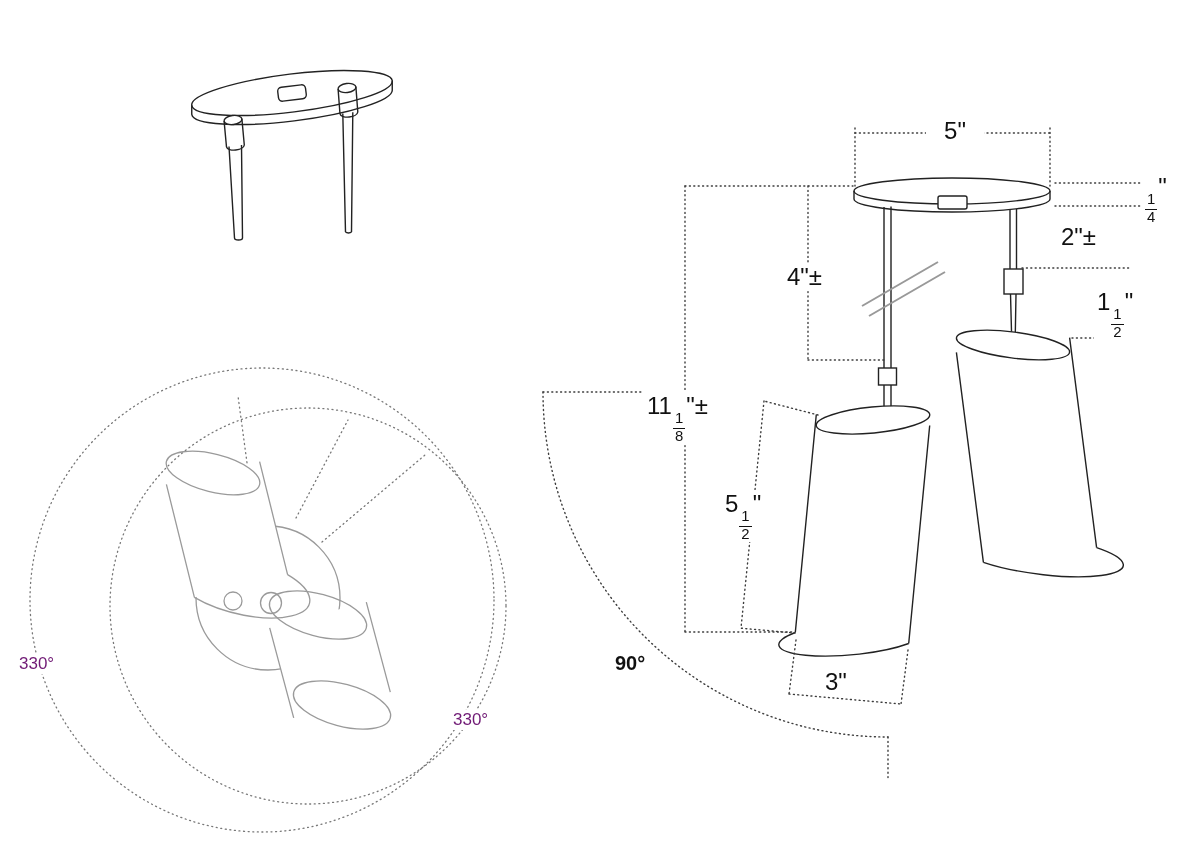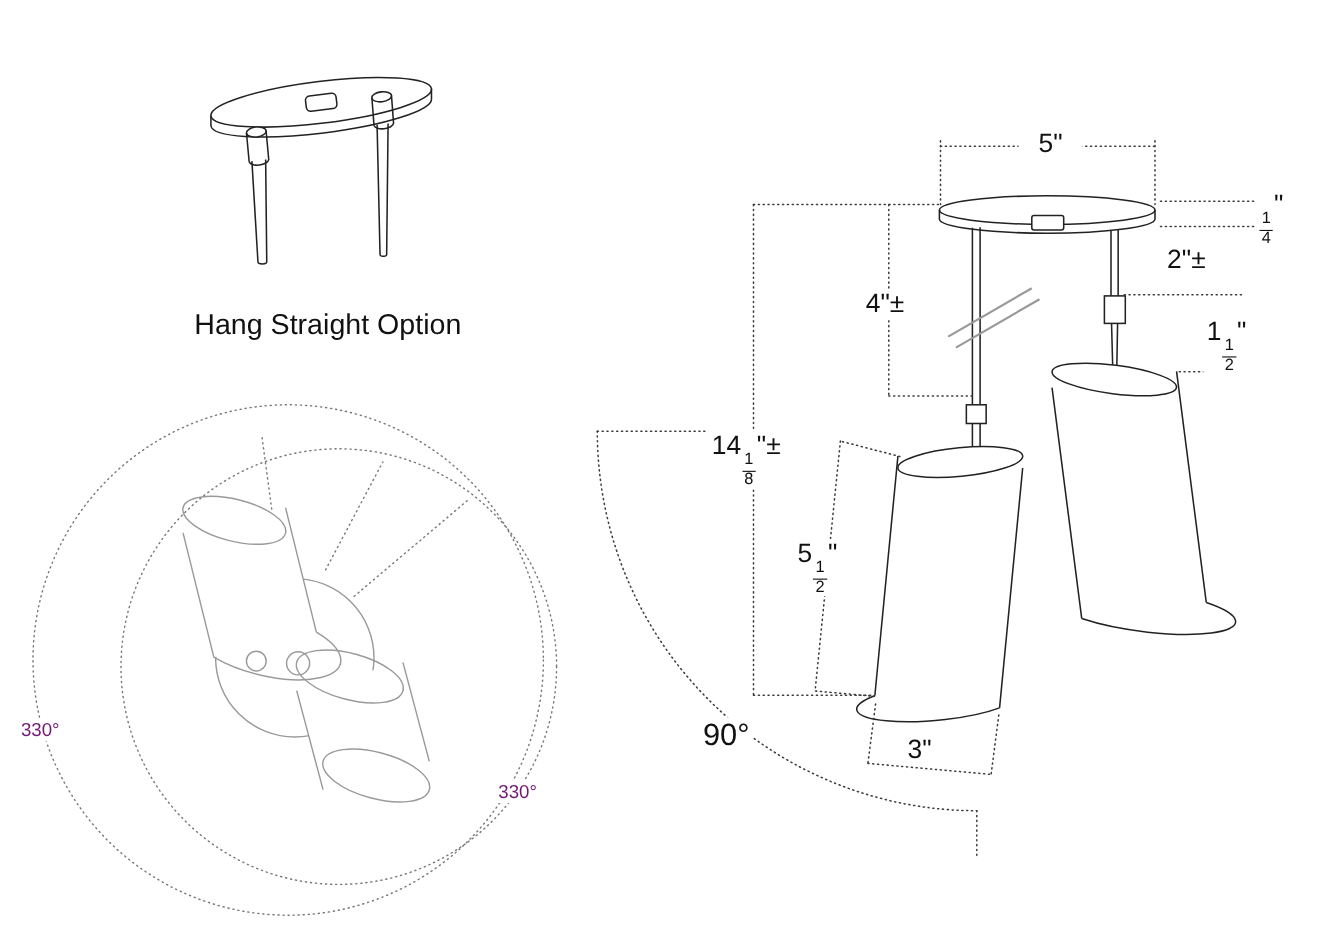--- a/index.html
+++ b/index.html
@@ -129,27 +129,26 @@
 
     <path class="dot" d="M 796 640 L 789 694 M 908 650 L 901 704"></path>
     <path class="dot" d="M 789 694 L 901 704"></path>
 
     <path class="dot" d="M 543 392 L 642 392"></path>
     <path class="dot" d="M 543 392 A 345 345 0 0 0 888 737"></path>
     <path class="dot" d="M 888 737 L 888 778"></path>
   </g>
 </svg>
 
-<div class="lbl caption" style="left:150px;top:281px;width:290px;">Hang Straight Option</div>
 
 <div class="lbl small" style="left:16px;top:654px;">330°</div>
 
 <div class="lbl small" style="left:450px;top:710px;">330°</div>
 
-<div class="lbl" style="left:636px;top:652px;font-size:28px;">90°</div>
+<div class="lbl" style="left:612px;top:652px;font-size:20px;font-weight:bold;">90°</div>
 
 <div class="lbl center" style="left:926px;top:117px;width:52px;">5"</div>
 
 <div class="lbl" style="left:1141px;top:173px;">
   <span class="frac">
         <span class="num">1</span>
         <span class="den">4</span>
       </span><span>"</span>
 </div>
 
@@ -158,21 +157,21 @@
 <div class="lbl" style="left:1094px;top:288px;">
   <span>1</span><span class="frac">
         <span class="num">1</span>
         <span class="den">2</span>
       </span><span>"</span>
 </div>
 
 <div class="lbl" style="left:784px;top:263px;">4"±</div>
 
 <div class="lbl" style="left:644px;top:392px;">
-  <span>14</span><span class="frac">
+  <span>11</span><span class="frac">
         <span class="num">1</span>
         <span class="den">8</span>
       </span><span>"±</span>
 </div>
 
 <div class="lbl" style="left:722px;top:490px;">
   <span>5</span><span class="frac">
         <span class="num">1</span>
         <span class="den">2</span>
       </span><span>"</span>

